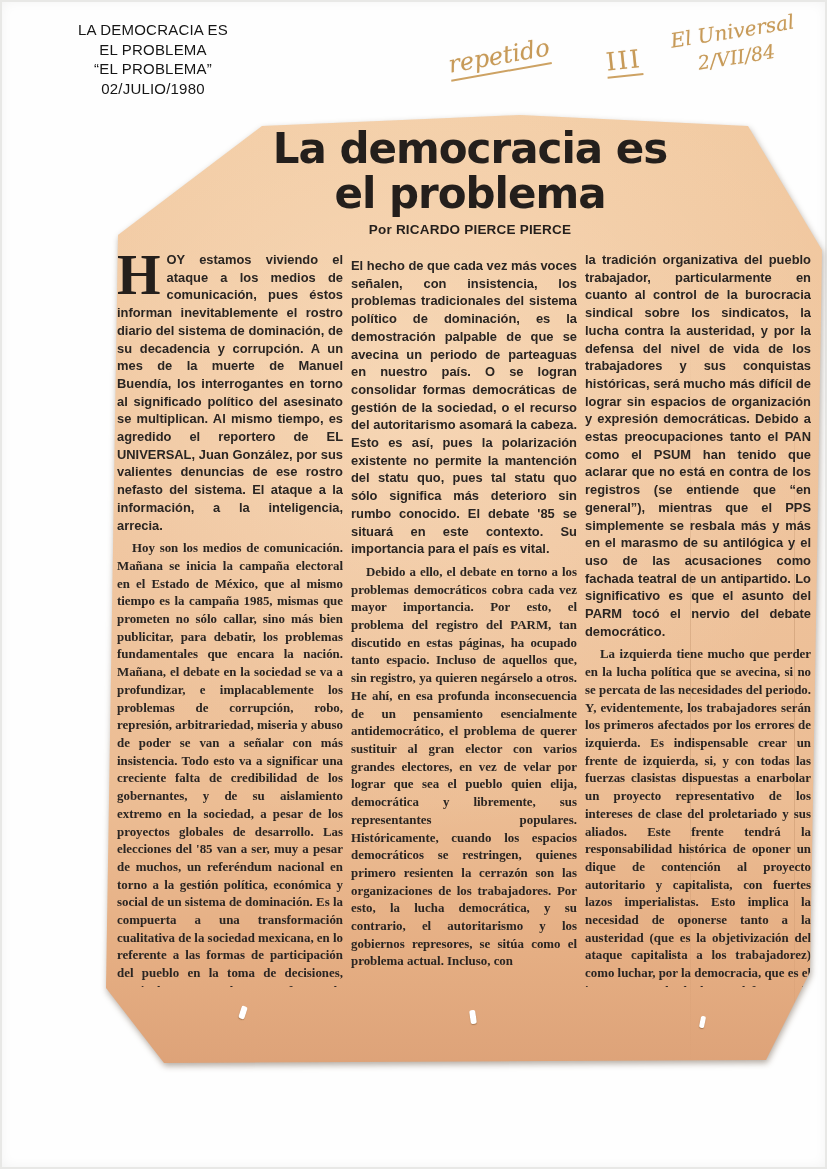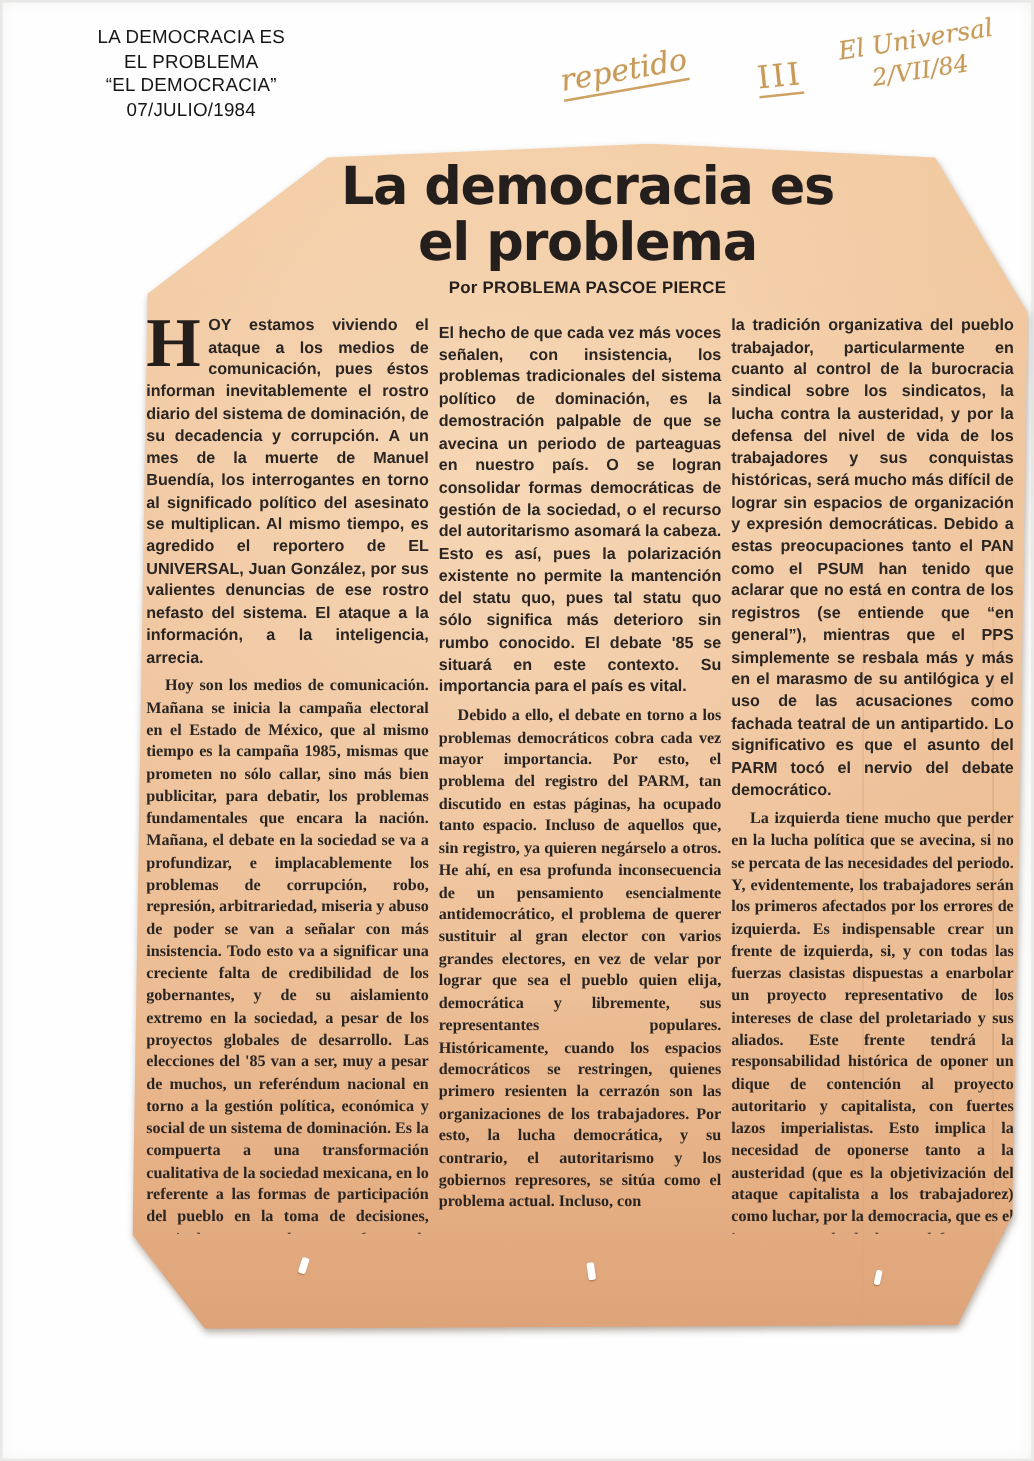--- a/index.html
+++ b/index.html
@@ -87,22 +87,22 @@
     font-size:56px;line-height:44px;
     padding:2px 6px 0 0;color:#241f1c;
   }
 </style>
 </head>
 <body>
 
 <div class="typed-label">
   <div>LA DEMOCRACIA ES</div>
   <div>EL PROBLEMA</div>
-  <div>“EL DEMOCRACIA”</div>
-  <div>07/JULIO/1984</div>
+  <div>“EL PROBLEMA”</div>
+  <div>02/JULIO/1980</div>
 </div>
 
 <div class="hand hand-repetido">repetido</div>
 <div class="hand hand-roman">III</div>
 <div class="hand hand-source">
   <span>El Universal</span>
   <span class="date">2/VII/84</span>
 </div>
 
 <div class="clipping">
@@ -111,21 +111,21 @@
     <div class="crease-v crease-2"></div>
     <div class="tear tear-1"></div>
     <div class="tear tear-2"></div>
     <div class="tear tear-3"></div>
 
     <div class="clip-content">
       <div class="headline">
         <div>La democracia es</div>
         <div>el problema</div>
       </div>
-      <div class="byline">Por PROBLEMA PASCOE PIERCE</div>
+      <div class="byline">Por RICARDO PIERCE PIERCE</div>
 
       <div class="columns">
         <div class="col">
           <p><span class="dropcap">H</span><span>OY estamos viviendo el ataque a los medios de comunicación, pues éstos informan inevitablemente el rostro diario del sistema de dominación, de su decadencia y corrupción. A un mes de la muerte de Manuel Buendía, los interrogantes en torno al significado político del asesinato se multiplican. Al mismo tiempo, es agredido el reportero de EL UNIVERSAL, Juan González, por sus valientes denuncias de ese rostro nefasto del sistema. El ataque a la información, a la inteligencia, arrecia.</span></p>
           <p class="spaced">Hoy son los medios de comunicación. Mañana se inicia la campaña electoral en el Estado de México, que al mismo tiempo es la campaña 1985, mismas que prometen no sólo callar, sino más bien publicitar, para debatir, los problemas fundamentales que encara la nación. Mañana, el debate en la sociedad se va a profundizar, e implacablemente los problemas de corrupción, robo, represión, arbitrariedad, miseria y abuso de poder se van a señalar con más insistencia. Todo esto va a significar una creciente falta de credibilidad de los gobernantes, y de su aislamiento extremo en la sociedad, a pesar de los proyectos globales de desarrollo. Las elecciones del '85 van a ser, muy a pesar de muchos, un referéndum nacional en torno a la gestión política, económica y social de un sistema de dominación. Es la compuerta a una transformación cualitativa de la sociedad mexicana, en lo referente a las formas de participación del pueblo en la toma de decisiones, particularmente a las que afectan de manera directa. Por tanto, se puede</p>
         </div>
         <div class="col">
           <p class="spaced">El hecho de que cada vez más voces señalen, con insistencia, los problemas tradicionales del sistema político de dominación, es la demostración palpable de que se avecina un periodo de parteaguas en nuestro país. O se logran consolidar formas democráticas de gestión de la sociedad, o el recurso del autoritarismo asomará la cabeza. Esto es así, pues la polarización existente no permite la mantención del statu quo, pues tal statu quo sólo significa más deterioro sin rumbo conocido. El debate '85 se situará en este contexto. Su importancia para el país es vital.</p>
           <p class="spaced">Debido a ello, el debate en torno a los problemas democráticos cobra cada vez mayor importancia. Por esto, el problema del registro del PARM, tan discutido en estas páginas, ha ocupado tanto espacio. Incluso de aquellos que, sin registro, ya quieren negárselo a otros. He ahí, en esa profunda inconsecuencia de un pensamiento esencialmente antidemocrático, el problema de querer sustituir al gran elector con varios grandes electores, en vez de velar por lograr que sea el pueblo quien elija, democrática y libremente, sus representantes populares. Históricamente, cuando los espacios democráticos se restringen, quienes primero resienten la cerrazón son las organizaciones de los trabajadores. Por esto, la lucha democrática, y su contrario, el autoritarismo y los gobiernos represores, se sitúa como el problema actual. Incluso, con</p>
         </div>

